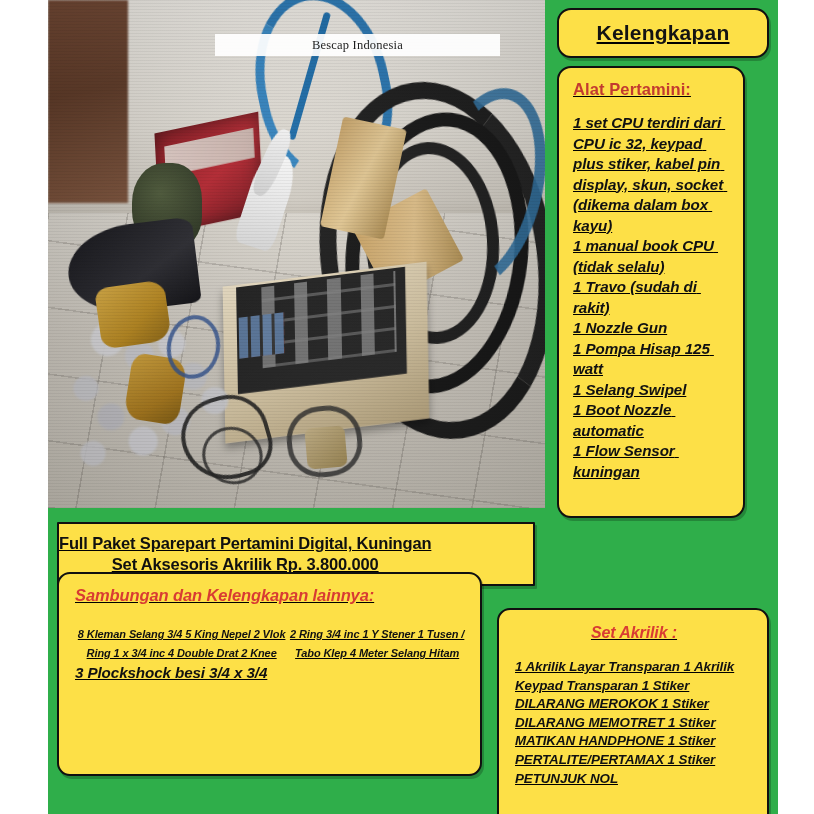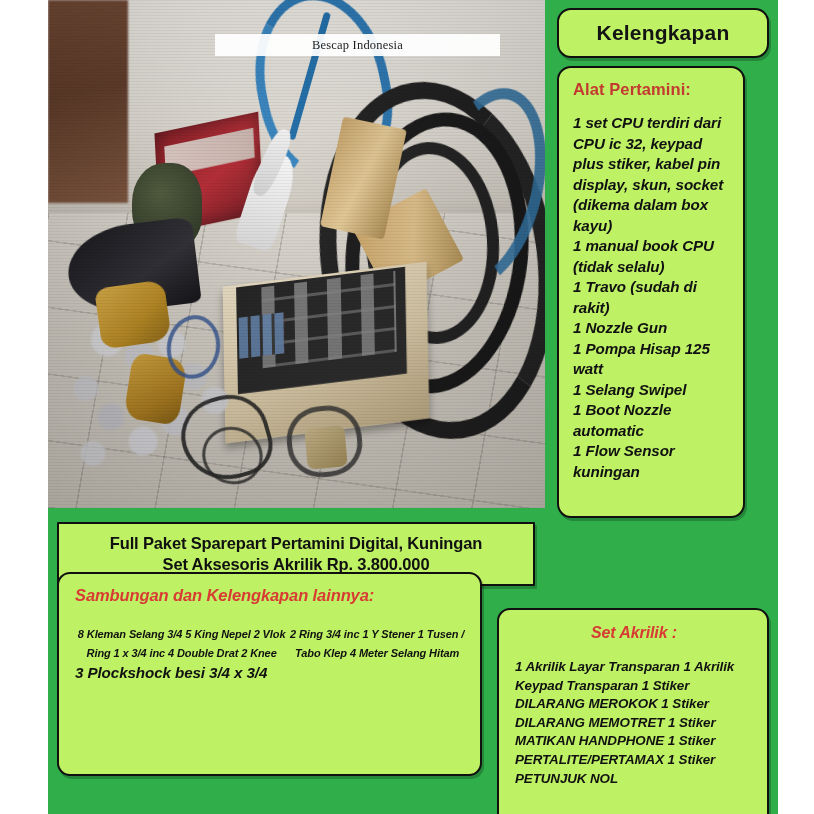--- a/index.html
+++ b/index.html
@@ -231,24 +231,25 @@
     background:rgba(255,255,255,.93);
     display:flex;align-items:center;justify-content:center;
   }
   .watermark span{
     font-family:"Liberation Serif","DejaVu Serif",serif;
     font-size:12.5px;color:#1d1d1d;letter-spacing:.2px;
   }
 
   
   .card{
-    position:absolute;background:#bef264;
+    position:absolute;background:#fde047;
     border:2px solid #101010;border-radius:14px;
     box-shadow:2px 3px 0 rgba(0,0,0,.22);
     box-sizing:border-box;
+    text-decoration:underline;
   }
 
   
   .card-header{
     left:557px;top:8px;width:212px;height:50px;
     display:flex;align-items:center;justify-content:center;
   }
   .card-header .title{
     font-size:21px;font-weight:bold;color:#131313;letter-spacing:.2px;
   }
@@ -264,21 +265,21 @@
   }
   .ital-list{
     font-style:italic;font-weight:bold;color:#111;
     font-size:15.2px;line-height:20.5px;letter-spacing:-.1px;
   }
   .ital-list div{white-space:pre-wrap;}
 
   
   .card-caption{
     left:57px;top:522px;width:478px;height:64px;
-    display:flex;align-items:center;justify-content:center;
+    display:flex;align-items:center;justify-content:flex-start;
     border-radius:1px;
   }
   .card-caption .cap{
     text-align:center;font-weight:bold;color:#101010;
     font-size:16.5px;line-height:21px;letter-spacing:-.15px;
   }
 
   
   .card-sambungan{
     left:57px;top:572px;width:425px;height:204px;

